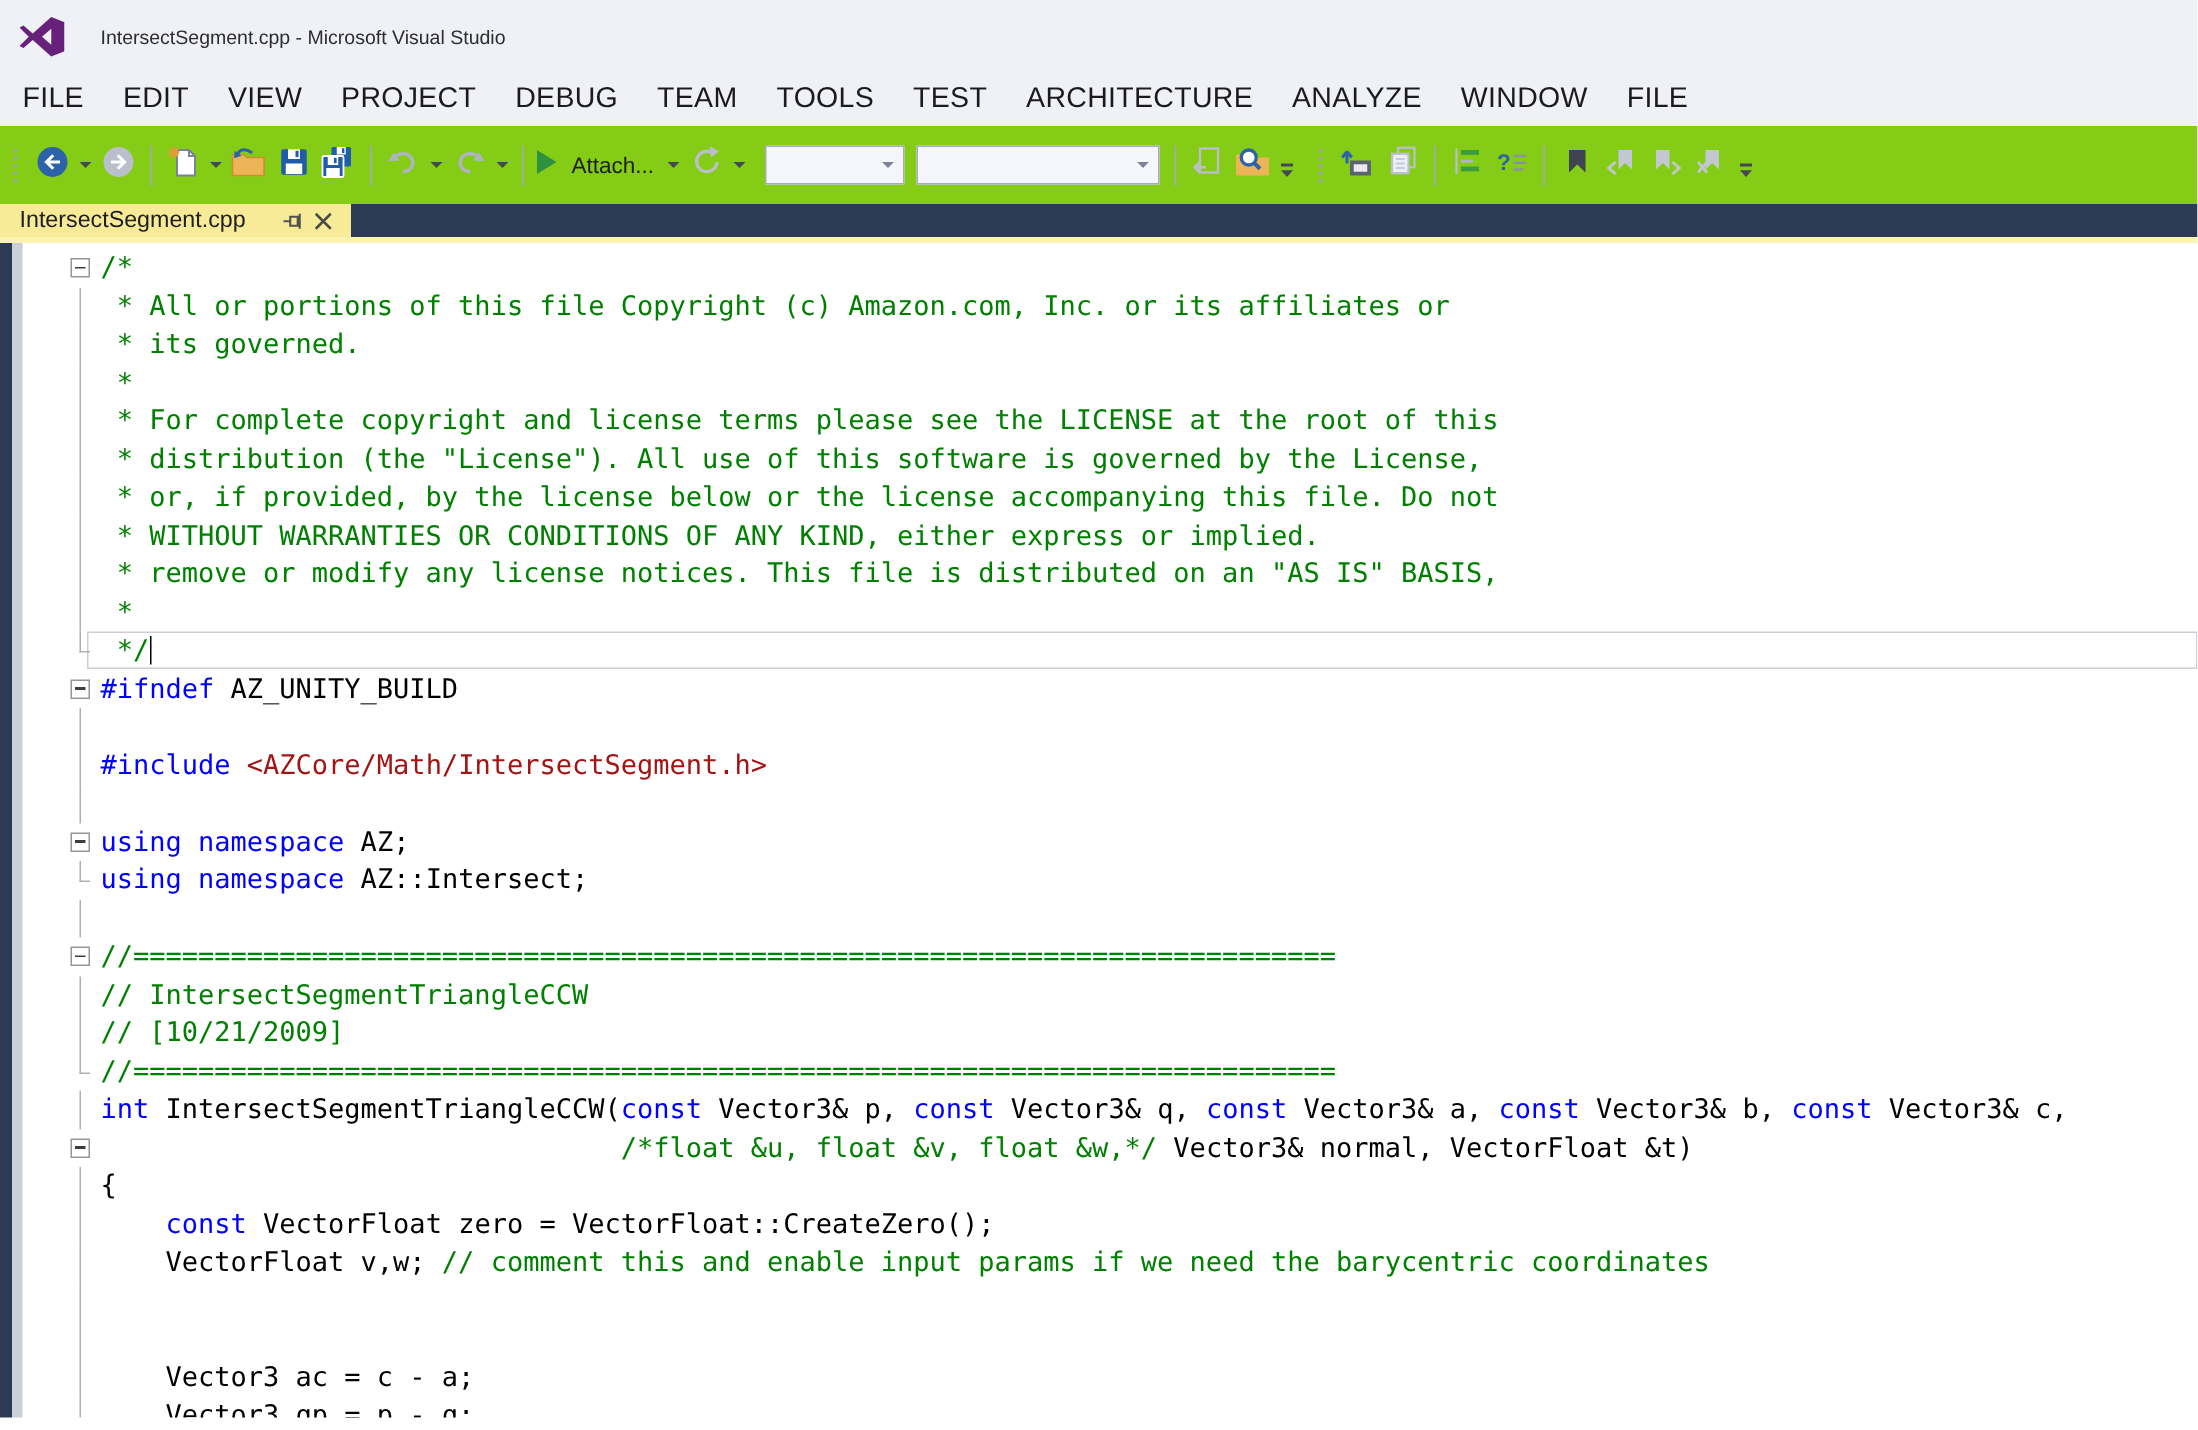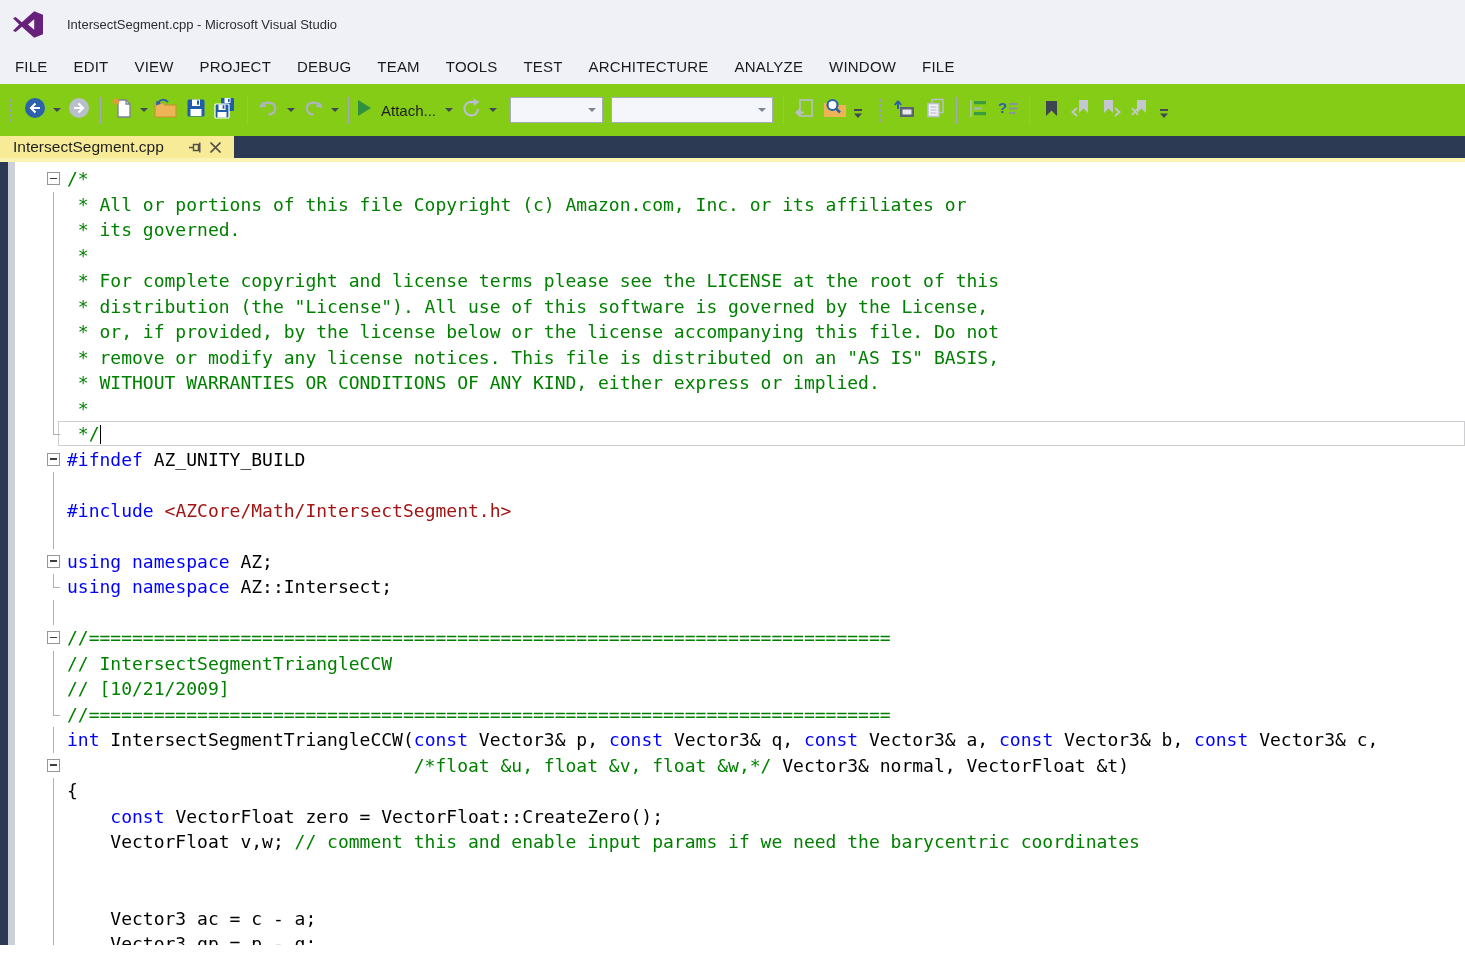--- a/index.html
+++ b/index.html
@@ -3,21 +3,21 @@
 <meta charset="utf-8">
 <style>
   html,body{margin:0;padding:0}
   body{width:1465px;height:953px;overflow:hidden;background:#fff;font-family:"Liberation Sans",sans-serif;-webkit-font-smoothing:antialiased}
   
   .titlebar{height:48px;background:#EFF1F6;display:flex;align-items:center;padding-left:13px;box-sizing:border-box}
   .logo{margin-right:24px;display:flex}
   .title{font-size:13px;color:#2D2D30}
   
   .menubar{height:36px;background:#EFF1F6;display:flex;align-items:center;padding-left:2px}
-  .menu-item{padding:7px 13px;font-size:15px;color:#1B1B1E;letter-spacing:.2px;cursor:default}
+  .menu-item{padding:7px 13px;font-size:19px;color:#1B1B1E;letter-spacing:.2px;cursor:default}
   
   .toolbar{height:52px;background:#84cc16;display:flex;align-items:center;padding-left:6px;box-sizing:border-box}
   .grip{width:5px;height:26px;margin:0 7px 0 2px;background-image:radial-gradient(#99A1B2 1.1px,transparent 1.2px);background-size:5px 5px;background-position:0 1px}
   .tbtn{height:26px;min-width:26px;display:flex;align-items:center;justify-content:center;margin:0 2px}
   .tsep{width:1px;height:27px;background:#A3AABC;margin:0 6px}
   .caret-down{width:0;height:0;border-left:4px solid transparent;border-right:4px solid transparent;border-top:4px solid #424856;margin:0 3px}
   .combo{height:26px;background:#F4F6FB;border:1px solid #A6ACBC;display:flex;align-items:center;justify-content:space-between;box-sizing:border-box;margin:0 4px}
   .combo .val{font-size:14px;color:#1E1E1E;padding-left:6px}
   .combo .caret-down{border-top-color:#7C8495;margin-right:6px}
   .attach-label{font-size:15px;color:#1E1E1E;margin:0 4px 0 9px}
@@ -320,26 +320,26 @@
         <div class="code-line"><span class="tok-c"> * distribution (the "License"). All use of this software is governed by the License,</span></div>
       </div>
       <div class="code-row">
         <div class="gmargin"></div>
         <div class="fold fold-l"></div>
         <div class="code-line"><span class="tok-c"> * or, if provided, by the license below or the license accompanying this file. Do not</span></div>
       </div>
       <div class="code-row">
         <div class="gmargin"></div>
         <div class="fold fold-l"></div>
+        <div class="code-line"><span class="tok-c"> * WITHOUT WARRANTIES OR CONDITIONS OF ANY KIND, either express or implied.</span></div>
+      </div>
+      <div class="code-row">
+        <div class="gmargin"></div>
+        <div class="fold fold-l"></div>
         <div class="code-line"><span class="tok-c"> * remove or modify any license notices. This file is distributed on an "AS IS" BASIS,</span></div>
-      </div>
-      <div class="code-row">
-        <div class="gmargin"></div>
-        <div class="fold fold-l"></div>
-        <div class="code-line"><span class="tok-c"> * WITHOUT WARRANTIES OR CONDITIONS OF ANY KIND, either express or implied.</span></div>
       </div>
       <div class="code-row">
         <div class="gmargin"></div>
         <div class="fold fold-l"></div>
         <div class="code-line"><span class="tok-c"> *</span></div>
       </div>
       <div class="code-row">
         <div class="cur-box"></div>
         <div class="gmargin"></div>
         <div class="fold fold-e"></div>

